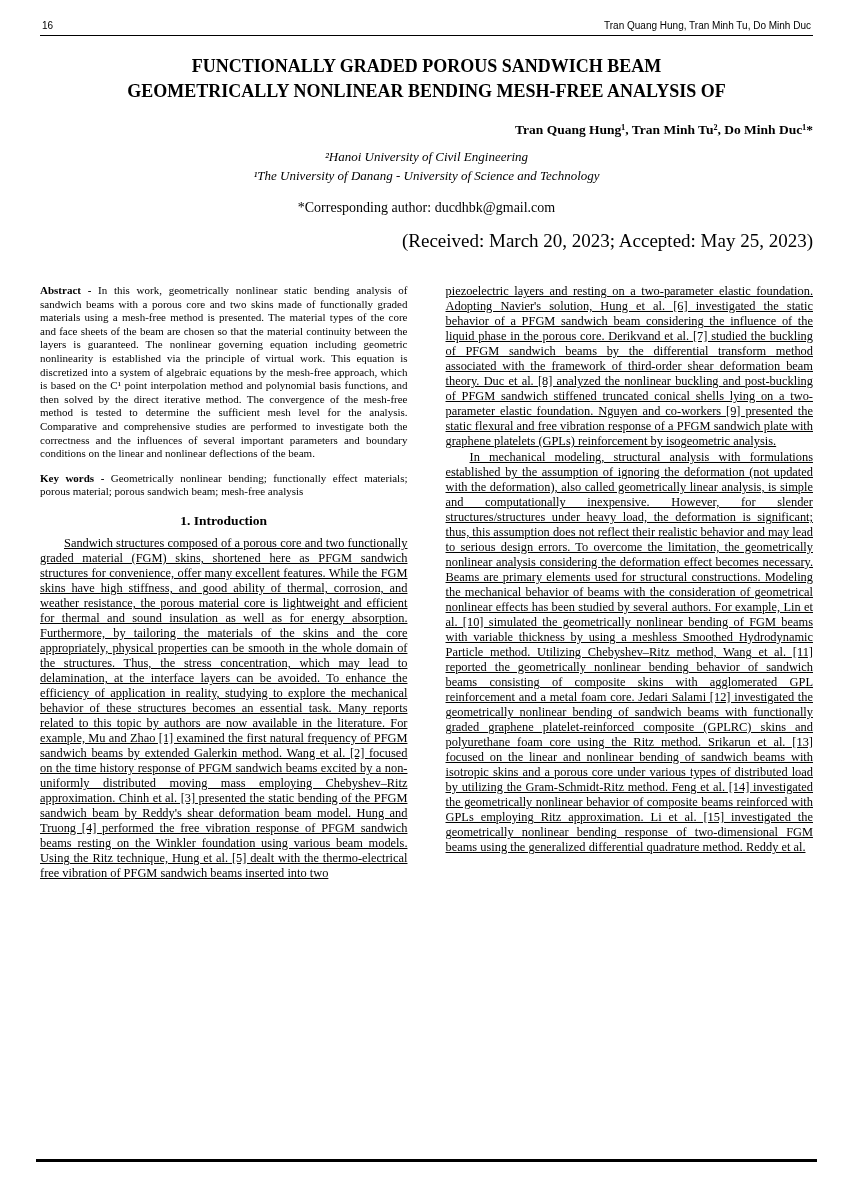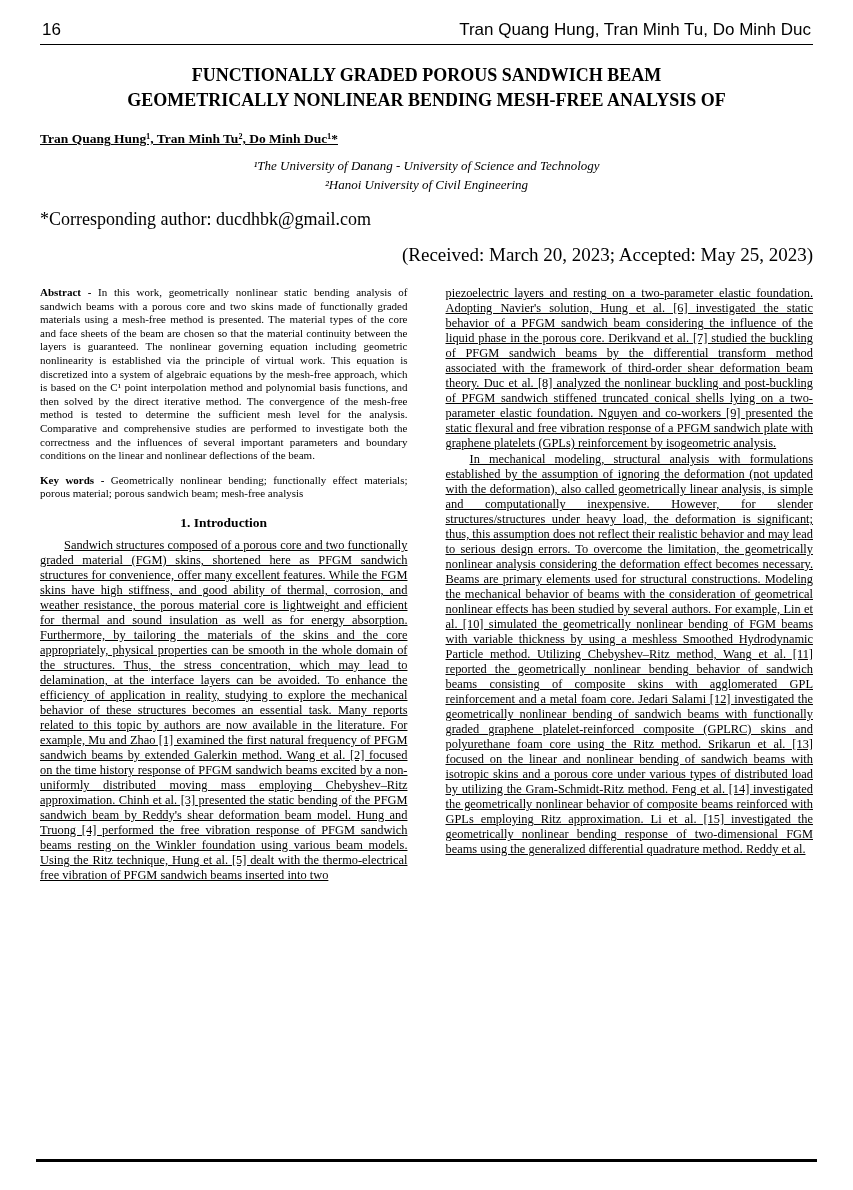--- a/index.html
+++ b/index.html
@@ -13,21 +13,21 @@
     padding: 20px 40px 0 40px;
     font-family: "Liberation Serif", serif;
     color: #000;
     overflow: hidden;
   }
   .running-head {
     display: flex;
     justify-content: space-between;
     align-items: flex-end;
     font-family: "Liberation Sans", sans-serif;
-    font-size: 17px;
+    font-size: 10px;
     padding: 0 2px 4px 2px;
   }
   .head-rule {
     border-top: 1.5px solid #000;
     margin-bottom: 18px;
   }
   .foot-rule {
     position: absolute;
     left: 36px;
     right: 36px;
@@ -37,47 +37,46 @@
   }
   .title {
     text-align: center;
     font-size: 18px;
     font-weight: bold;
     line-height: 1.4;
     margin: 4px 0 18px 0;
   }
   .title span { display: block; }
   .byline {
-    text-align: left;
+    text-align: right;
     font-size: 13.5px;
     font-weight: bold;
     margin: 0 0 10px 0;
-    text-decoration: underline;
   }
   .affil {
     text-align: center;
     font-style: italic;
     font-size: 13px;
     line-height: 1.45;
     margin: 0;
   }
   .corresponding {
-    text-align: left;
-    font-size: 18px;
+    text-align: center;
+    font-size: 14px;
     margin: 14px 0 4px 0;
   }
   .received {
     text-align: right;
     font-size: 19px;
     margin: 14px 0 0 0;
   }
   .columns {
     display: flex;
     gap: 38px;
-    margin-top: 20px;
+    margin-top: 32px;
   }
   .col {
     width: 376px;
     text-align: justify;
   }
   .abstract, .keywords {
     font-size: 11px;
     line-height: 13.6px;
     margin: 0 0 11px 0;
   }
@@ -108,22 +107,22 @@
   </div>
   <div class="head-rule"></div>
 
   <h1 class="title">
     <span>FUNCTIONALLY GRADED POROUS SANDWICH BEAM</span>
     <span>GEOMETRICALLY NONLINEAR BENDING MESH-FREE ANALYSIS OF</span>
   </h1>
 
   <p class="byline">Tran Quang Hung¹, Tran Minh Tu², Do Minh Duc¹*</p>
 
+  <p class="affil">²Hanoi University of Civil Engineering</p>
   <p class="affil">¹The University of Danang - University of Science and Technology</p>
-  <p class="affil">²Hanoi University of Civil Engineering</p>
 
   <p class="corresponding">*Corresponding author: ducdhbk@gmail.com</p>
 
   <p class="received">(Received: March 20, 2023; Accepted: May 25, 2023)</p>
 
   <div class="columns">
 
     <div class="col">
       <p class="abstract"><b>Abstract -</b> <span>In this work, geometrically nonlinear static bending analysis of sandwich beams with a porous core and two skins made of functionally graded materials using a mesh-free method is presented. The material types of the core and face sheets of the beam are chosen so that the material continuity between the layers is guaranteed. The nonlinear governing equation including geometric nonlinearity is established via the principle of virtual work. This equation is discretized into a system of algebraic equations by the mesh-free approach, which is based on the C¹ point interpolation method and polynomial basis functions, and then solved by the direct iterative method. The convergence of the mesh-free method is tested to determine the sufficient mesh level for the analysis. Comparative and comprehensive studies are performed to investigate both the correctness and the influences of several important parameters and boundary conditions on the linear and nonlinear deflections of the beam.</span></p>
 

